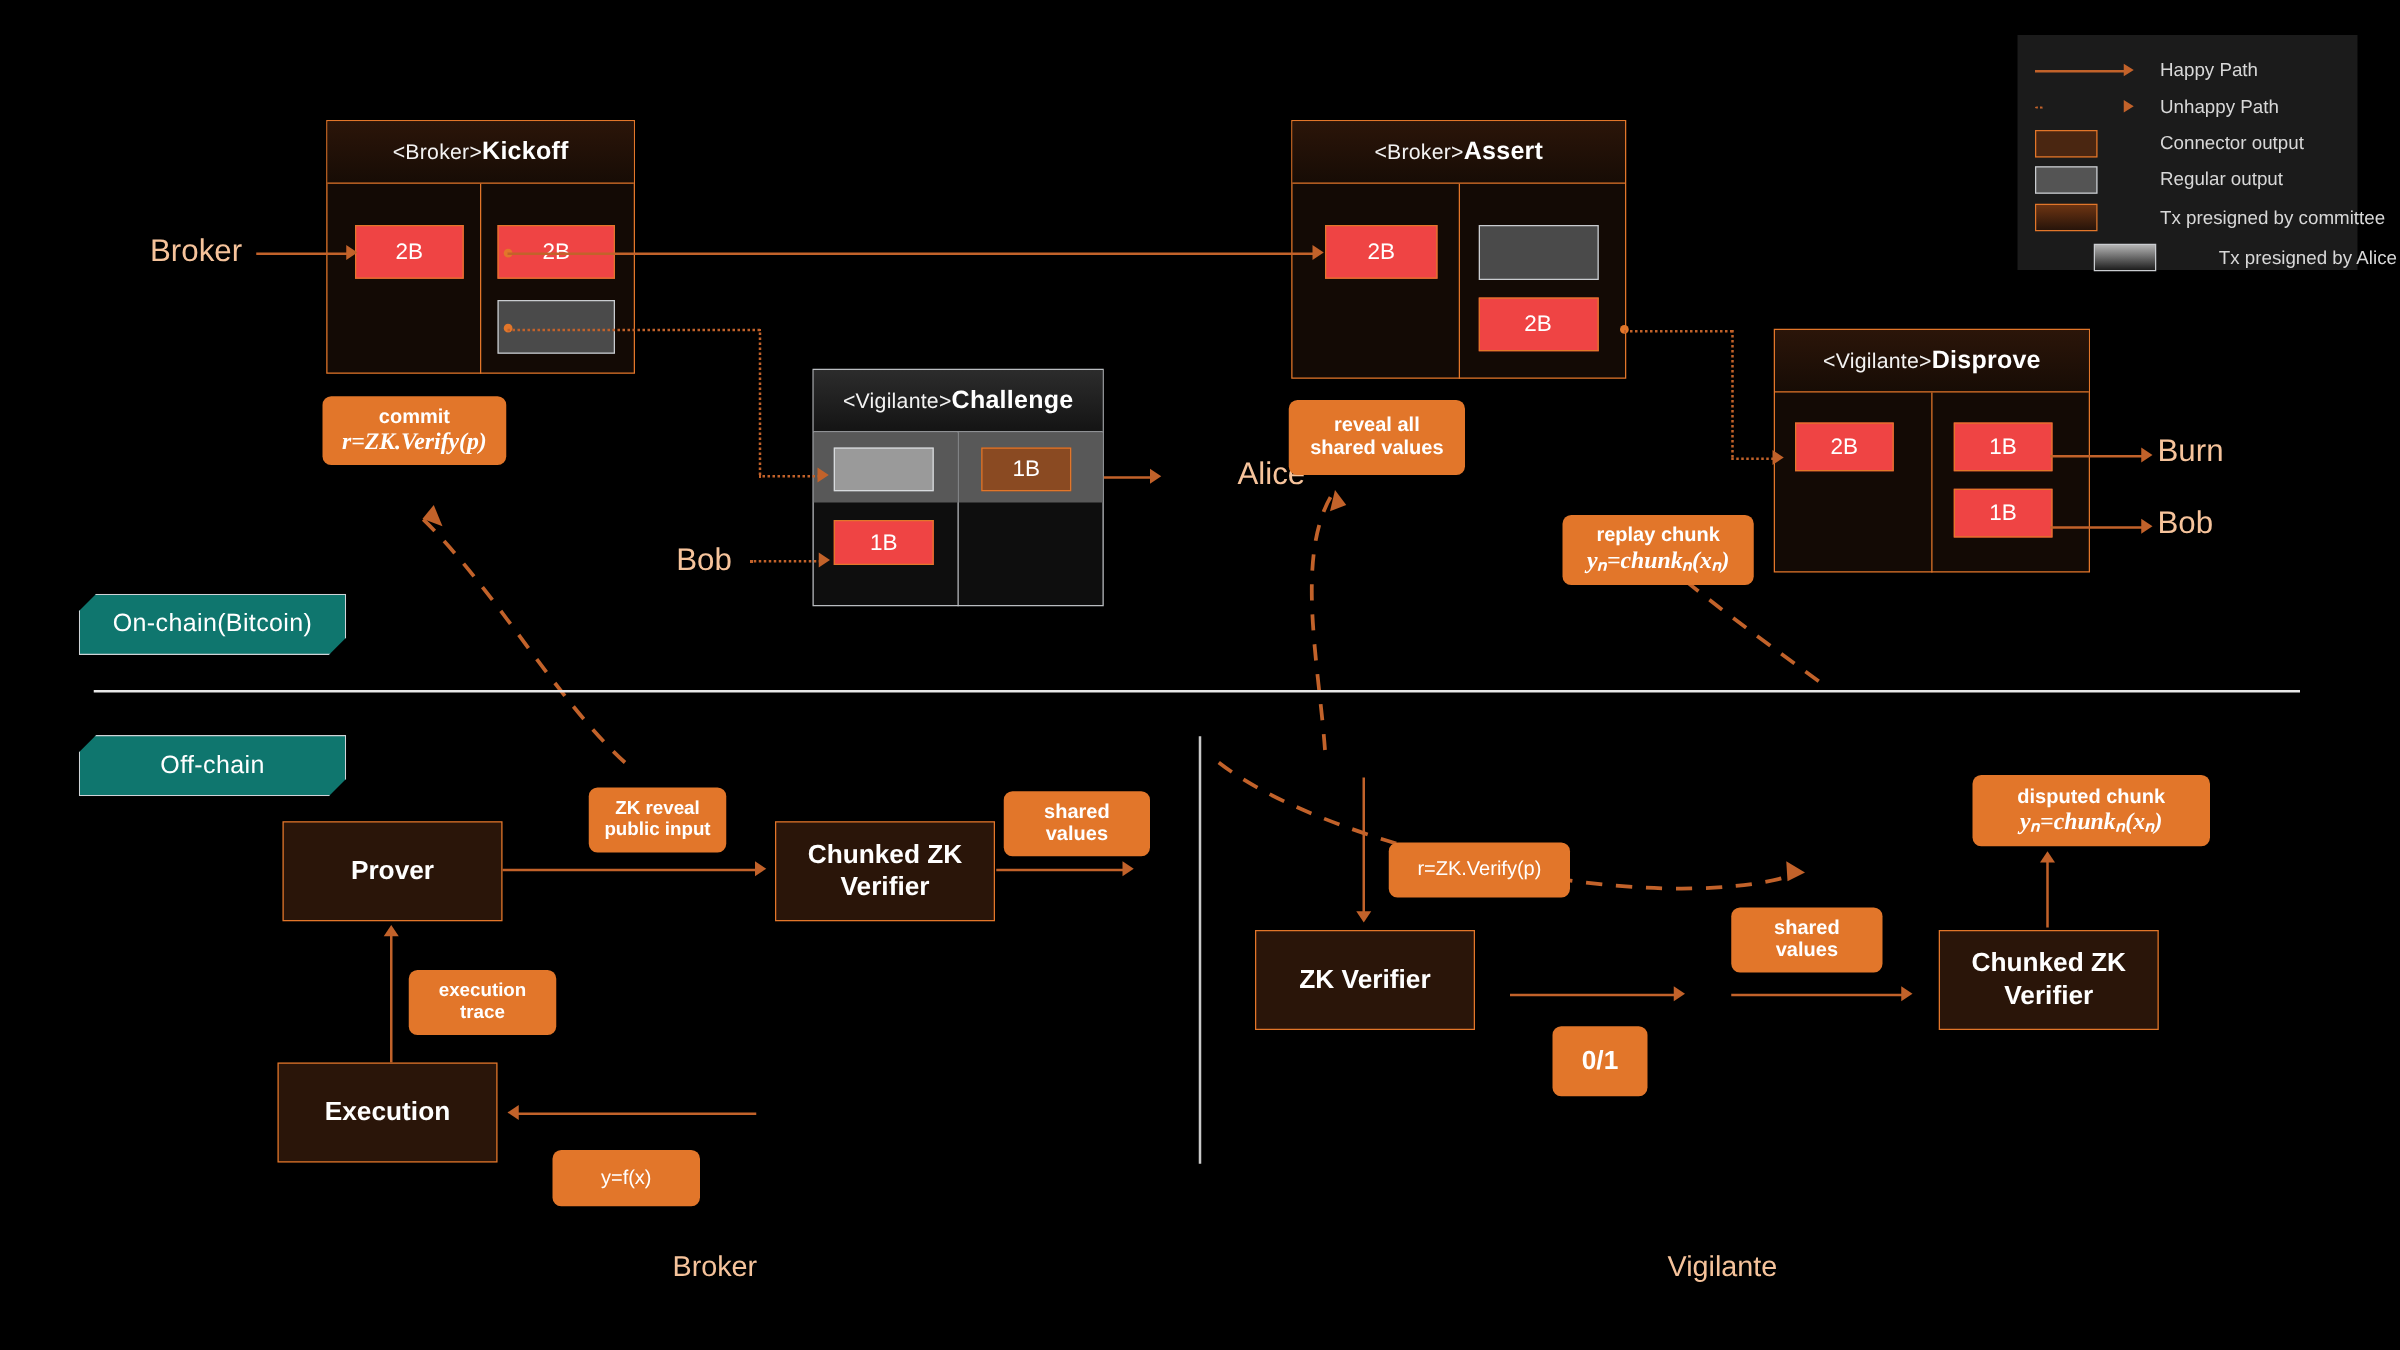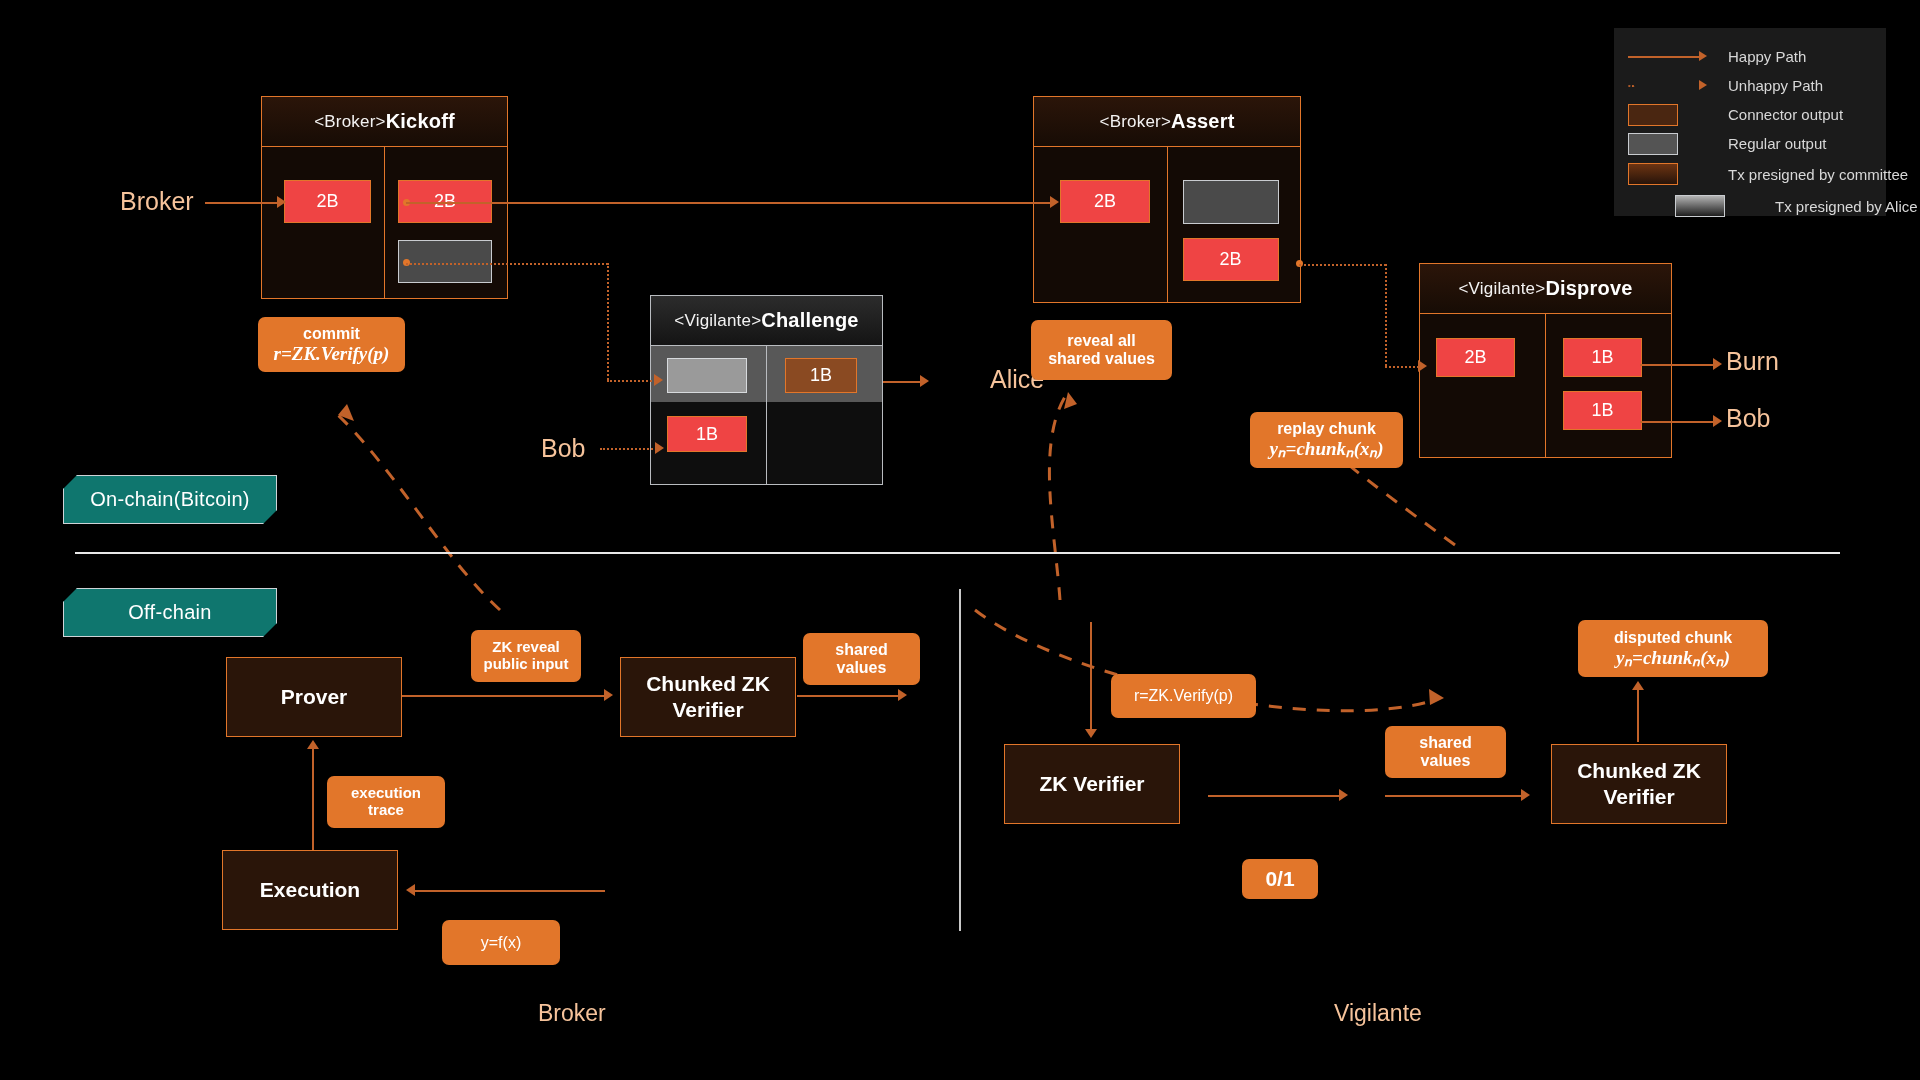--- a/index.html
+++ b/index.html
@@ -383,21 +383,21 @@
   <div class="hline abs" style="left:1385px;top:795px;width:140px;"></div>
   <div class="arrR abs" style="left:1521px;top:789px;"></div>
 
   <div class="vline abs" style="left:1637px;top:686px;height:56px;"></div>
   <div class="arrU abs" style="left:1632px;top:681px;"></div>
 
   <div class="pill" style="left:1111px;top:674px;width:145px;height:44px;">
     <span class="mono-serif">r=ZK.Verify(p)</span>
   </div>
 
-  <div class="pill" style="left:1242px;top:859px;width:76px;height:40px;align-items:center;">
+  <div class="pill" style="left:1242px;top:821px;width:76px;height:56px;align-items:center;">
     <span class="l1" style="font-size:21px;">0/1</span>
   </div>
 
   <div class="pill" style="left:1385px;top:726px;width:121px;height:52px;">
     <span class="l1">shared</span>
     <span class="l1">values</span>
   </div>
 
   <div class="pill" style="left:1578px;top:620px;width:190px;height:57px;">
     <span class="l1">disputed chunk</span>

